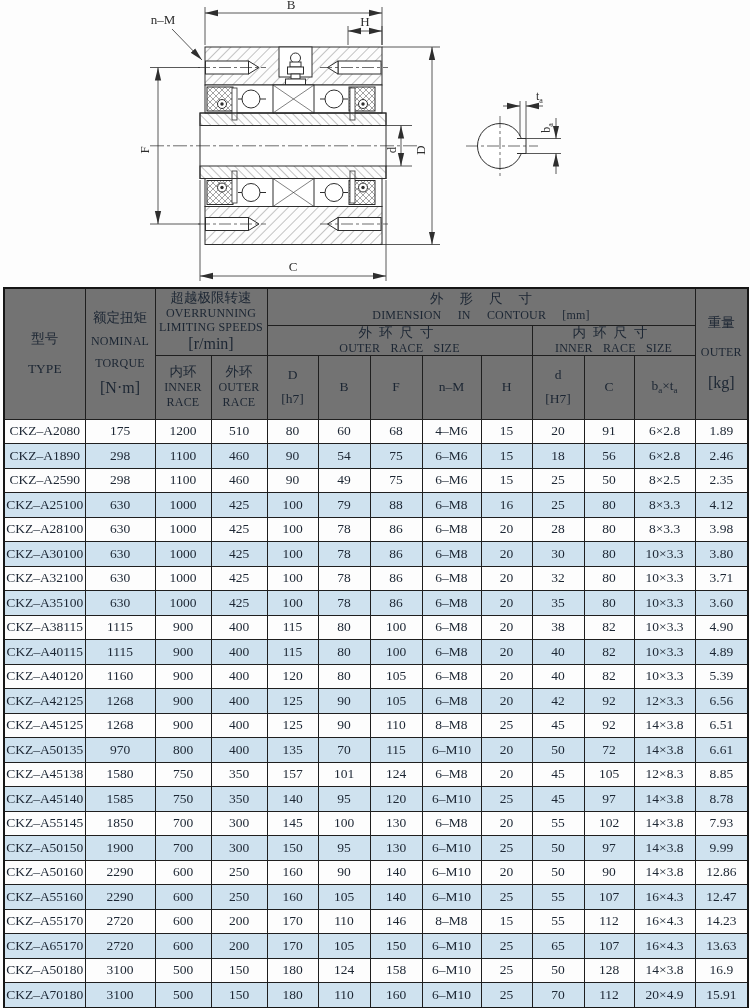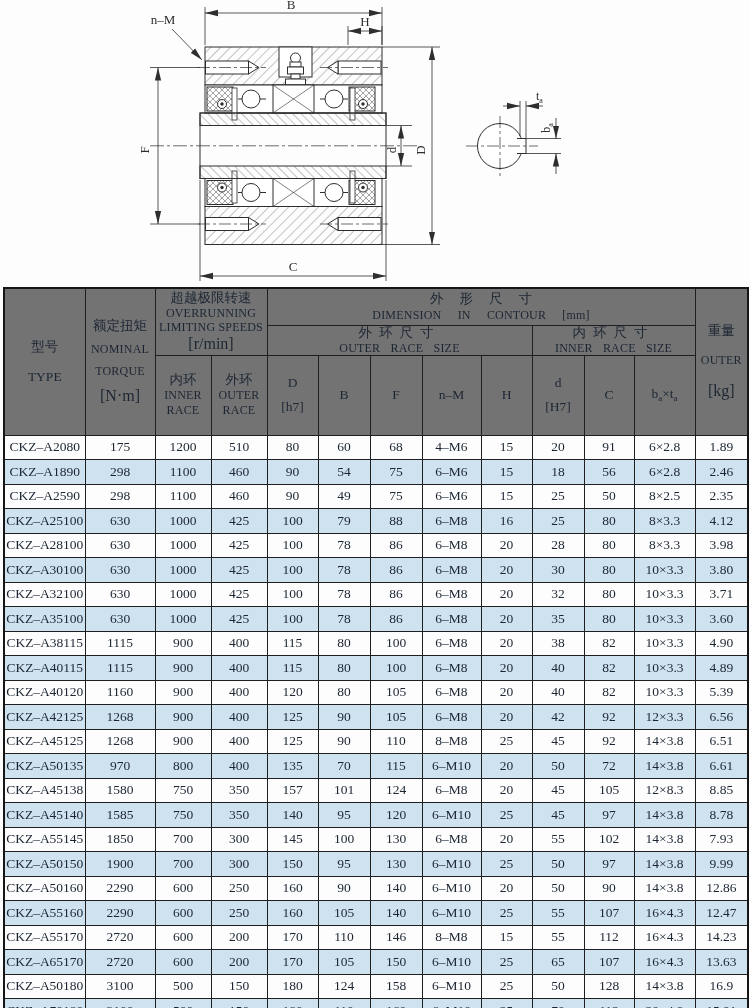--- a/index.html
+++ b/index.html
@@ -250,21 +250,21 @@
           <span class="en ws-mid">OUTER RACE SIZE</span>
         </div>
       </td>
       <td colspan="3" class="hd">
         <div class="stack g1">
           <span class="zh sp-mid">内环尺寸</span>
           <span class="en ws-mid">INNER RACE SIZE</span>
         </div>
       </td>
     </tr>
-    <tr style="height:80px">
+    <tr style="height:64px">
       <td class="hd">
         <div class="stack g1">
           <span class="zh">内环</span>
           <span class="en">INNER</span>
           <span class="en">RACE</span>
         </div>
       </td>
       <td class="hd">
         <div class="stack g1">
           <span class="zh">外环</span>

